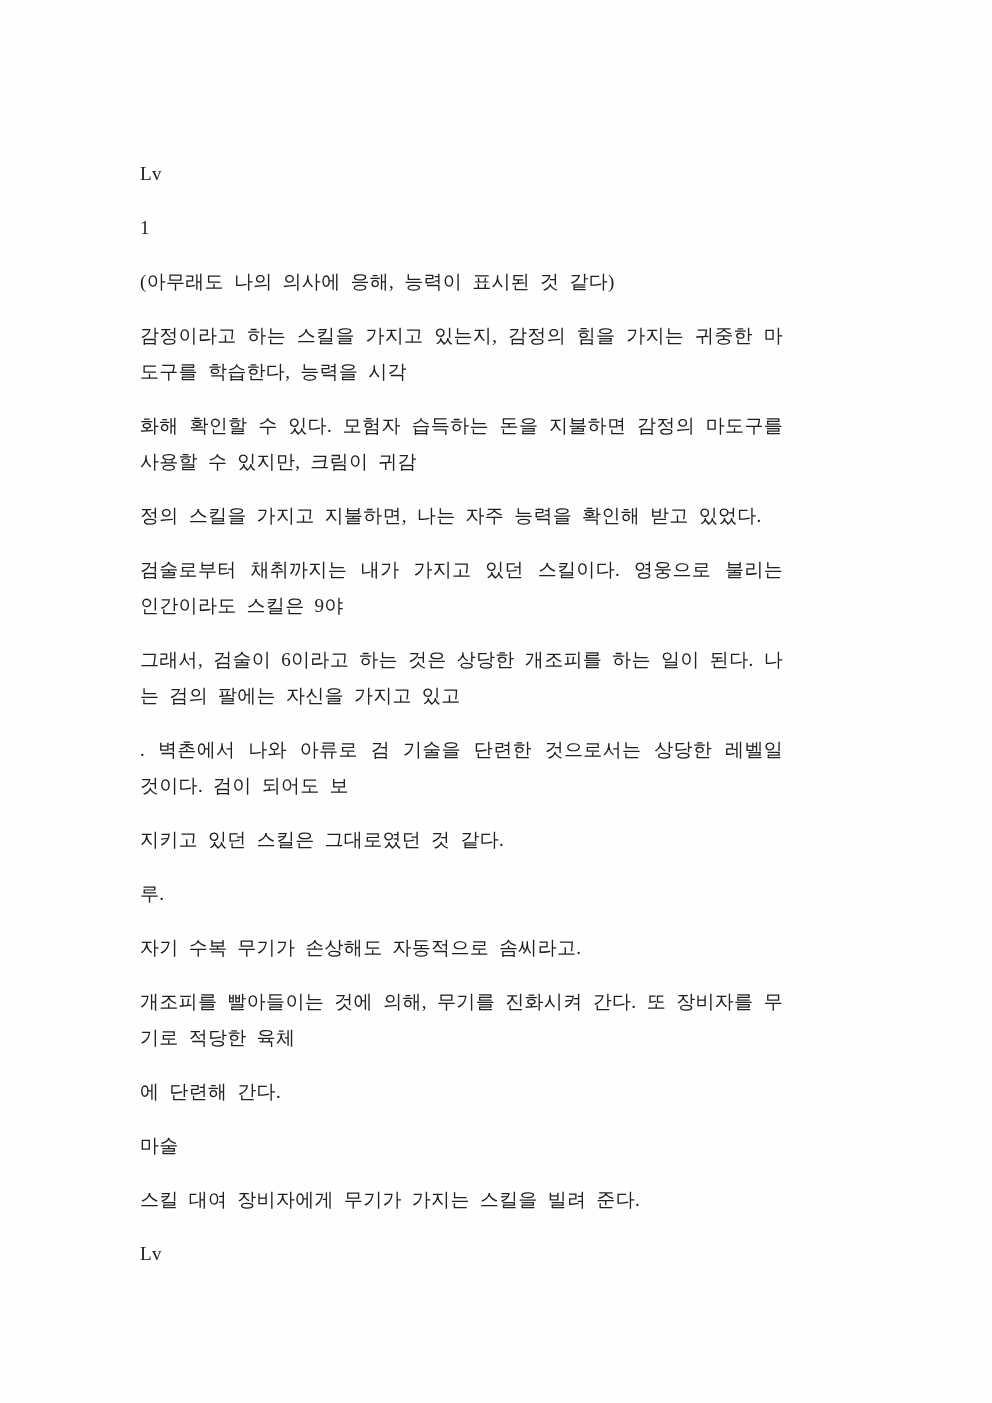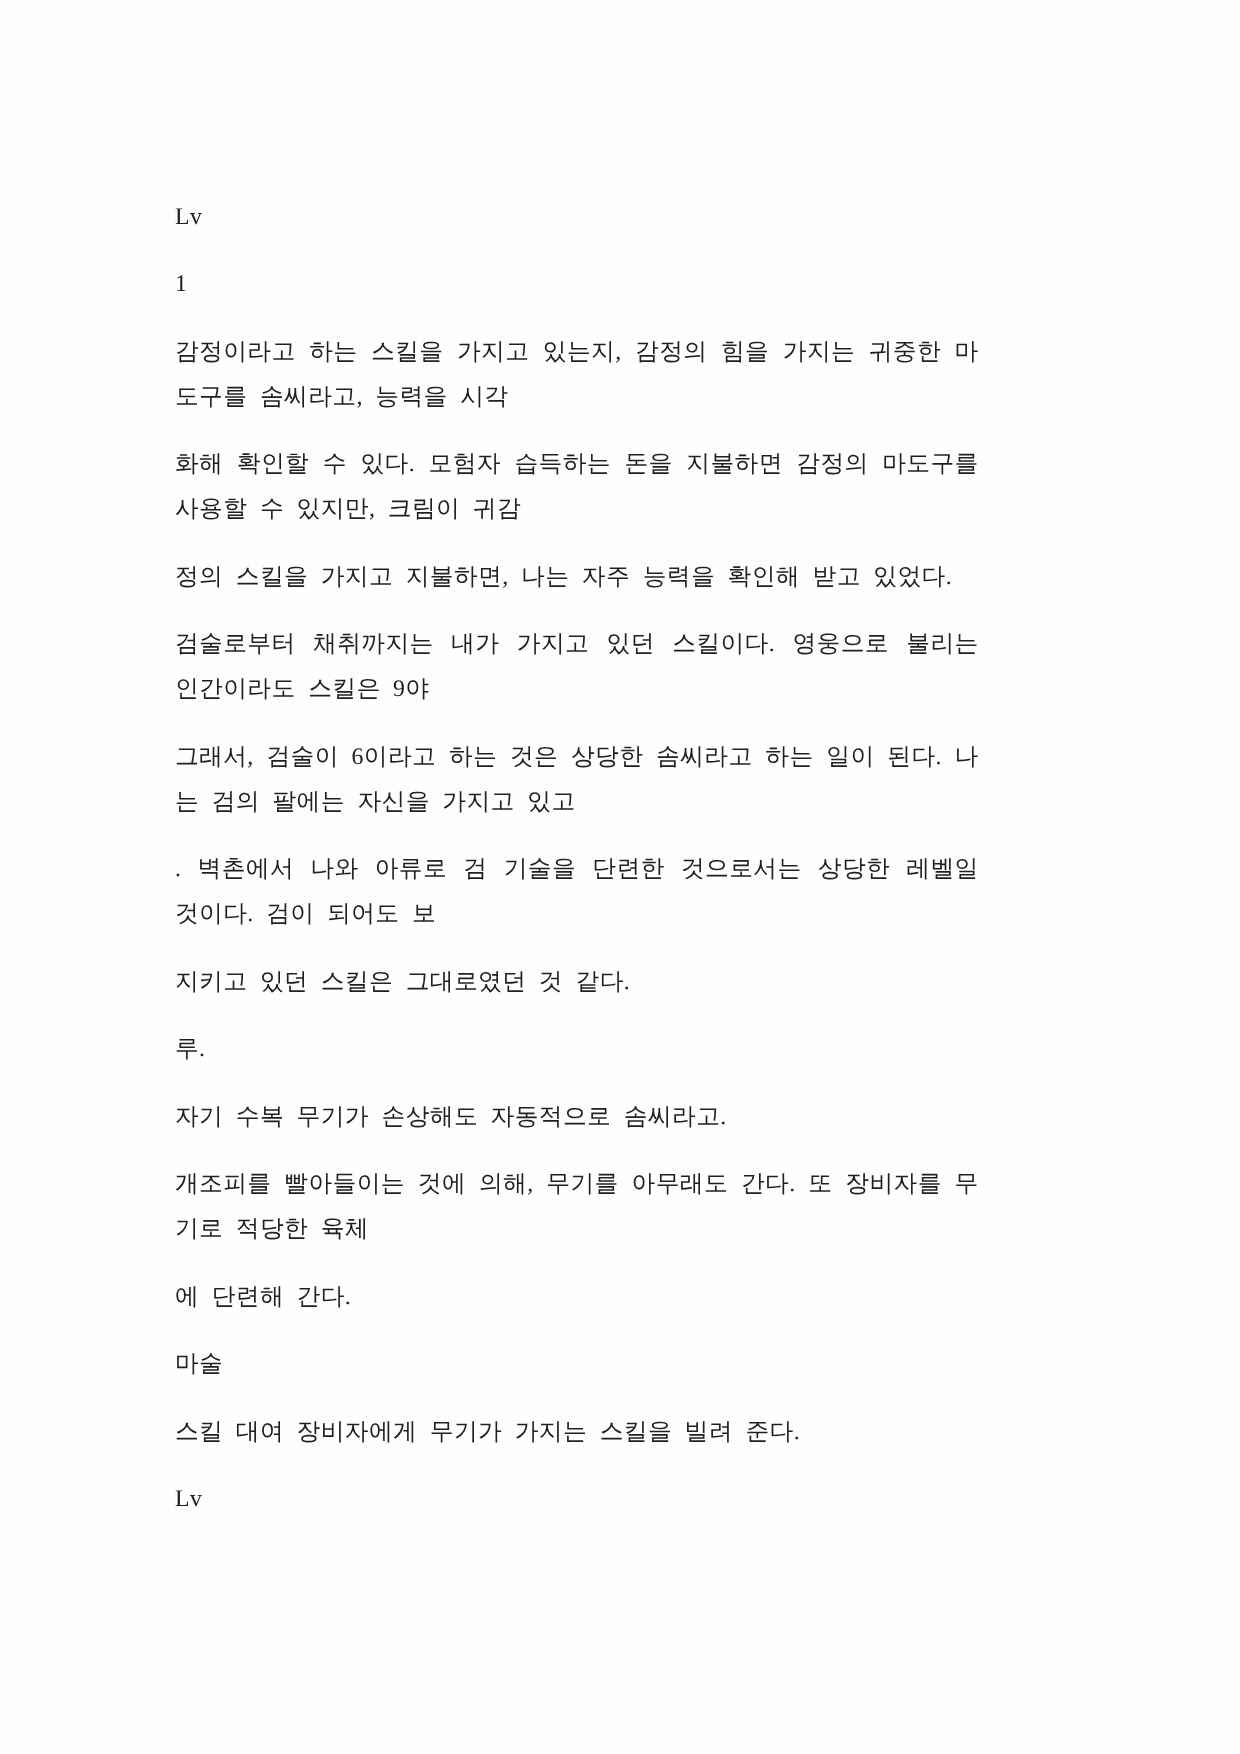--- a/index.html
+++ b/index.html
@@ -30,27 +30,28 @@
     word-spacing: 5px;
     letter-spacing: 0.3px;
   }
 </style>
 </head>
 <body>
 
 <div class="page">
   <p class="para">Lv</p>
   <p class="para">1</p>
-  <p class="para">감정이라고 하는 스킬을 가지고 있는지, 감정의 힘을 가지는 귀중한 마도구를 솜씨라고, 능력을 시각</p>
+  <p class="para">(아무래도 나의 의사에 응해, 능력이 표시된 것 같다)</p>
+  <p class="para">감정이라고 하는 스킬을 가지고 있는지, 감정의 힘을 가지는 귀중한 마도구를 학습한다, 능력을 시각</p>
   <p class="para">화해 확인할 수 있다. 모험자 습득하는 돈을 지불하면 감정의 마도구를 사용할 수 있지만, 크림이 귀감</p>
   <p class="para">정의 스킬을 가지고 지불하면, 나는 자주 능력을 확인해 받고 있었다.</p>
   <p class="para">검술로부터 채취까지는 내가 가지고 있던 스킬이다. 영웅으로 불리는 인간이라도 스킬은 9야</p>
-  <p class="para">그래서, 검술이 6이라고 하는 것은 상당한 솜씨라고 하는 일이 된다. 나는 검의 팔에는 자신을 가지고 있고</p>
+  <p class="para">그래서, 검술이 6이라고 하는 것은 상당한 개조피를 하는 일이 된다. 나는 검의 팔에는 자신을 가지고 있고</p>
   <p class="para">. 벽촌에서 나와 아류로 검 기술을 단련한 것으로서는 상당한 레벨일 것이다. 검이 되어도 보</p>
   <p class="para">지키고 있던 스킬은 그대로였던 것 같다.</p>
   <p class="para">루.</p>
   <p class="para">자기 수복 무기가 손상해도 자동적으로 솜씨라고.</p>
-  <p class="para">개조피를 빨아들이는 것에 의해, 무기를 아무래도 간다. 또 장비자를 무기로 적당한 육체</p>
+  <p class="para">개조피를 빨아들이는 것에 의해, 무기를 진화시켜 간다. 또 장비자를 무기로 적당한 육체</p>
   <p class="para">에 단련해 간다.</p>
   <p class="para">마술</p>
   <p class="para">스킬 대여 장비자에게 무기가 가지는 스킬을 빌려 준다.</p>
   <p class="para">Lv</p>
 </div>
 
 </body></html>

